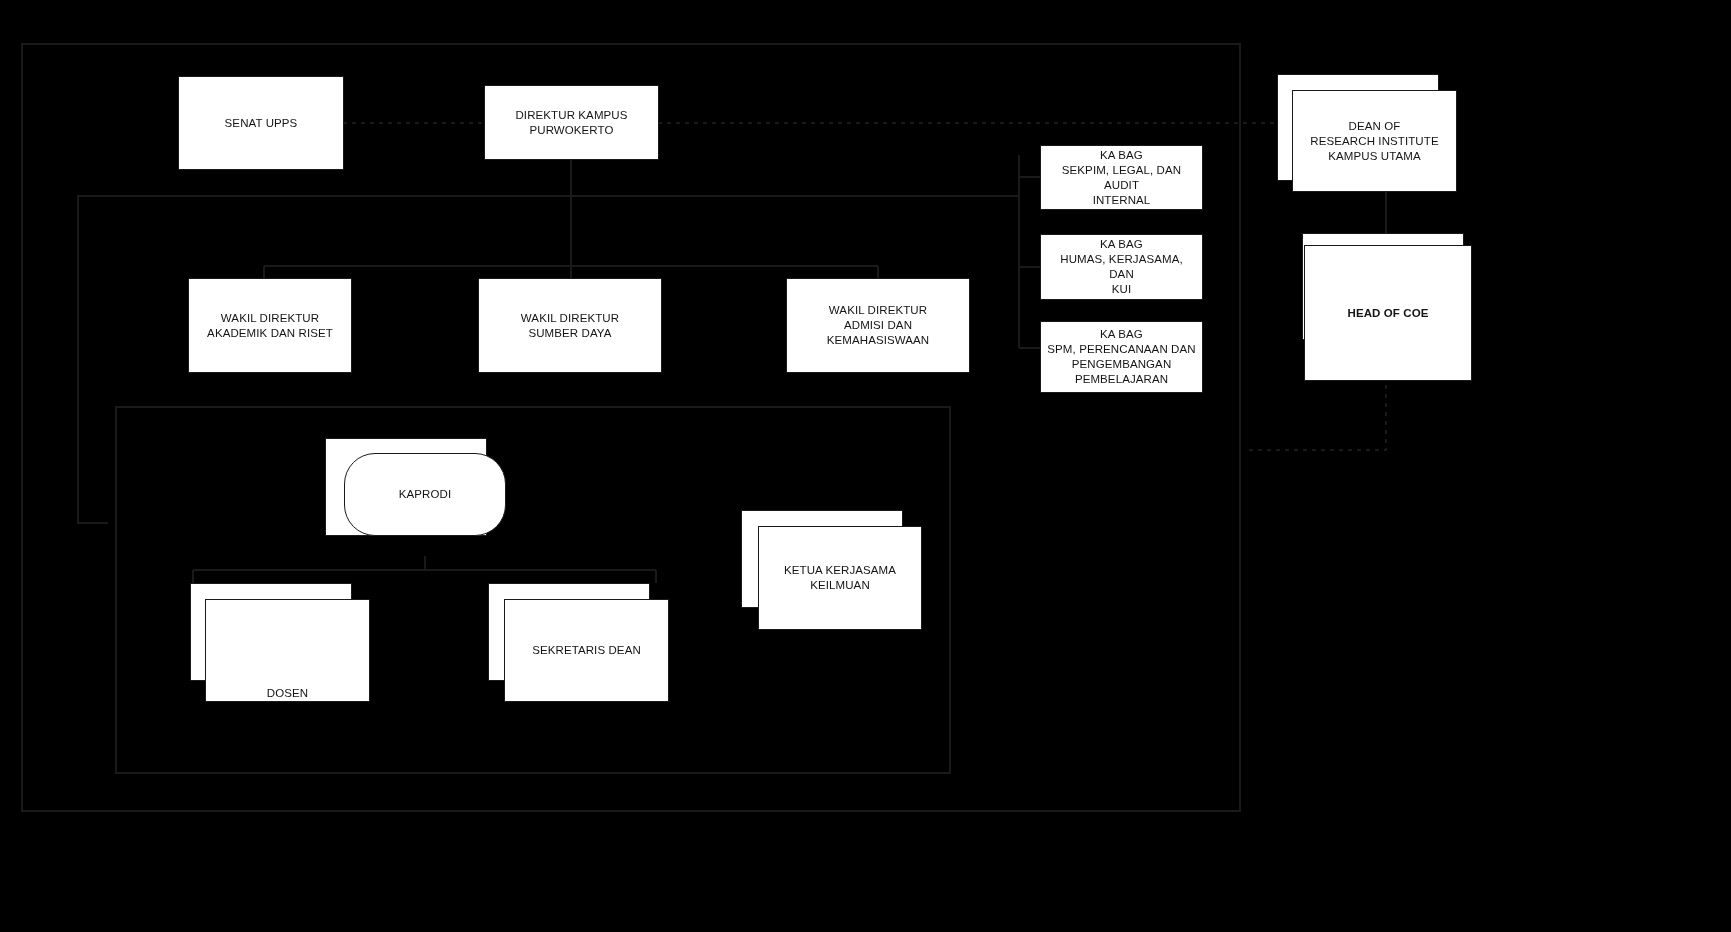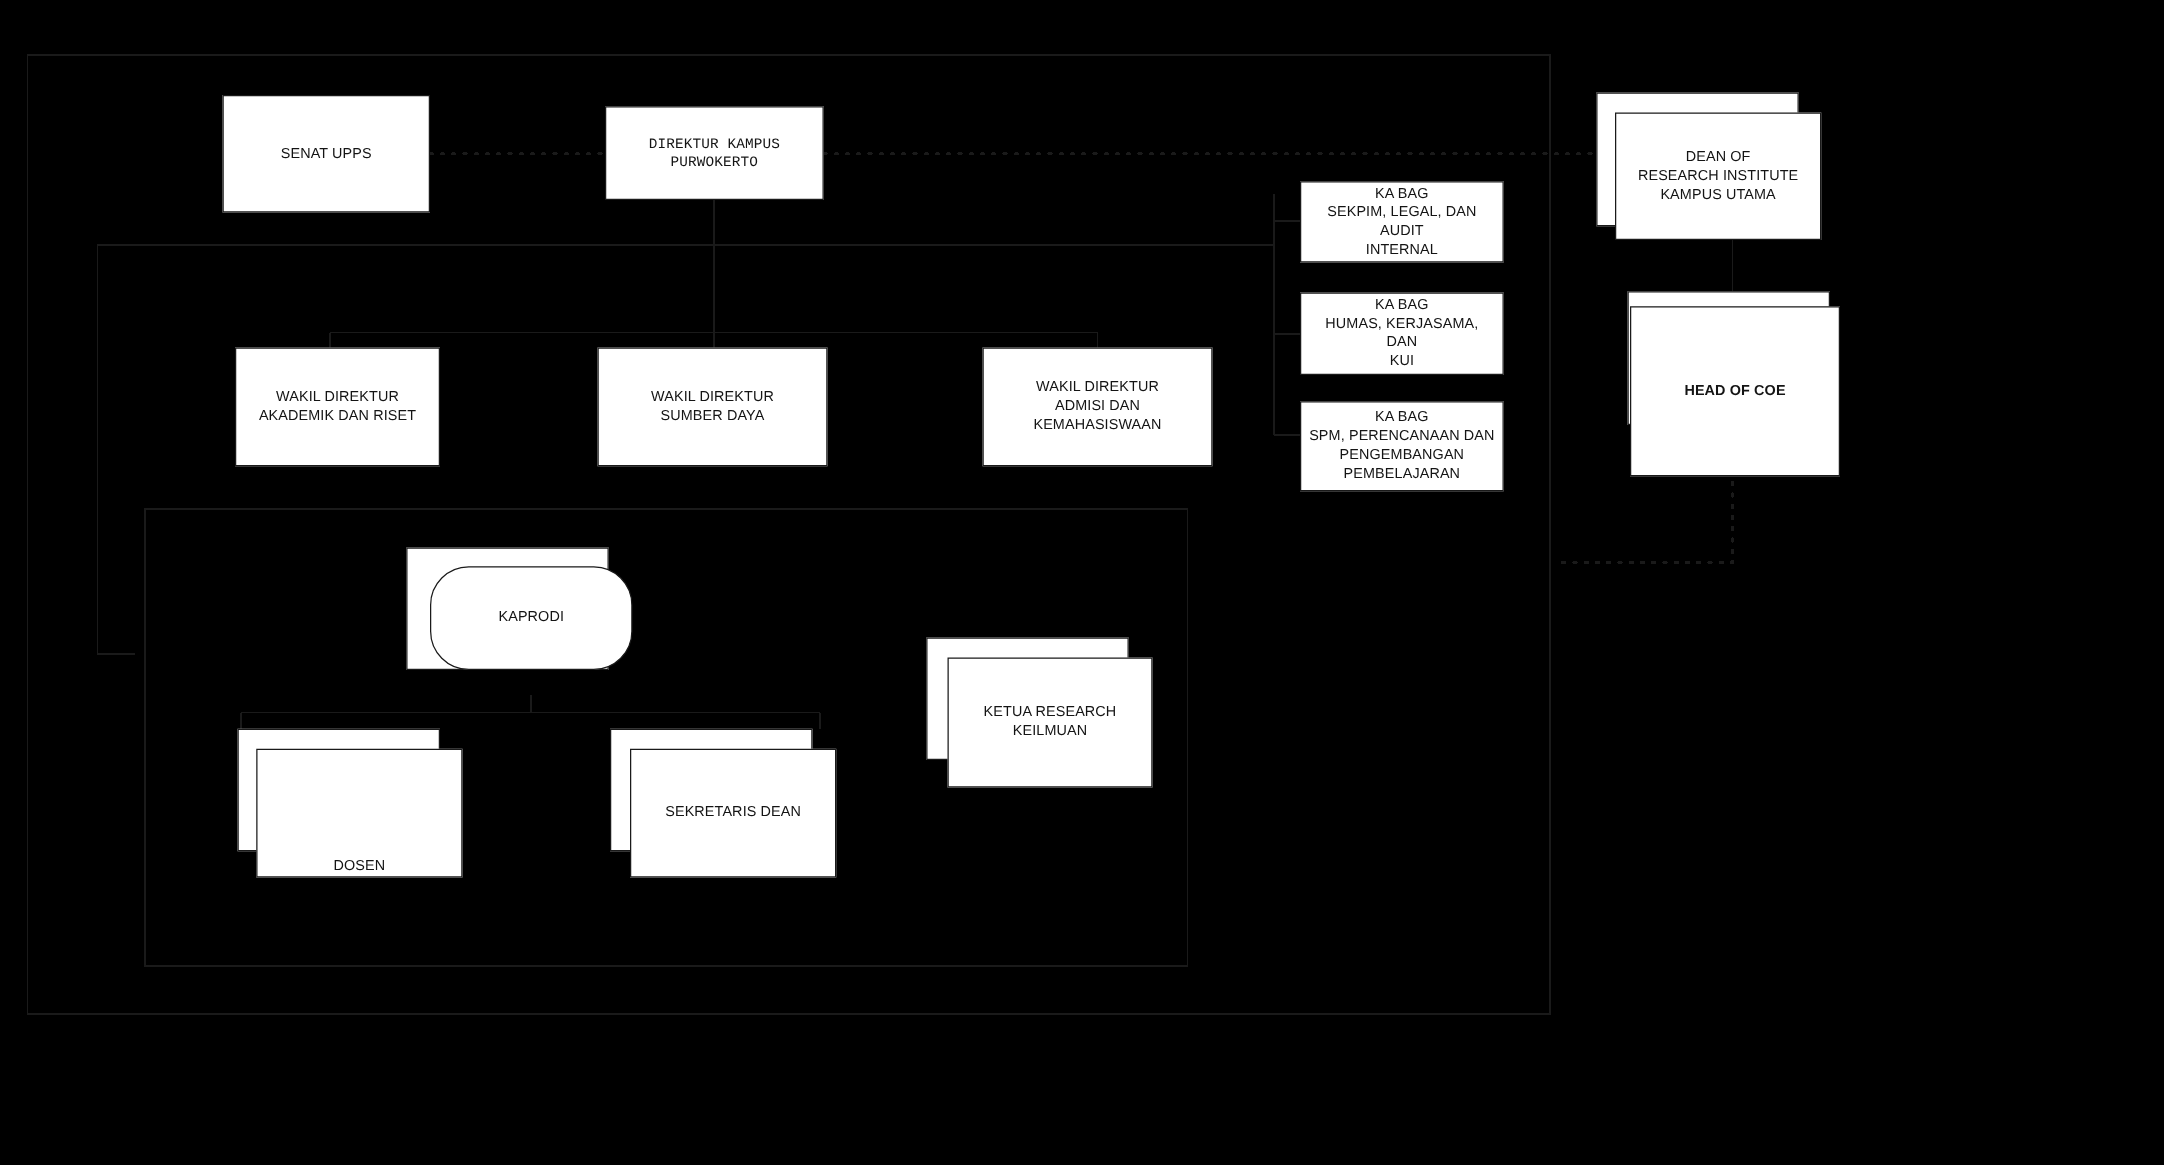--- a/index.html
+++ b/index.html
@@ -99,21 +99,21 @@
   <div class="plate" style="left:1302px;top:233px;width:162px;height:107px;"></div>
   <div class="plate" style="left:325px;top:438px;width:162px;height:98px;"></div>
   <div class="plate" style="left:190px;top:583px;width:162px;height:98px;"></div>
   <div class="plate" style="left:488px;top:583px;width:162px;height:98px;"></div>
   <div class="plate" style="left:741px;top:510px;width:162px;height:98px;"></div>
 
   <div class="node" style="left:178px;top:76px;width:166px;height:94px;">
     <span class="txt">SENAT UPPS</span>
   </div>
 
-  <div class="node" style="left:484px;top:85px;width:175px;height:75px;font-family:Liberation Mono, monospace;">
+  <div class="node" style="left:484px;top:85px;width:175px;height:75px;">
     <span class="txt">DIREKTUR KAMPUS
 PURWOKERTO</span>
   </div>
 
   <div class="node" style="left:1040px;top:145px;width:163px;height:65px;">
     <span class="txt">KA BAG
 SEKPIM, LEGAL, DAN AUDIT
 INTERNAL</span>
   </div>
 
@@ -151,21 +151,21 @@
 
   <div class="node" style="left:205px;top:599px;width:165px;height:103px;align-items:flex-end;">
     <span class="txt">DOSEN</span>
   </div>
 
   <div class="node" style="left:504px;top:599px;width:165px;height:103px;">
     <span class="txt">SEKRETARIS DEAN</span>
   </div>
 
   <div class="node" style="left:758px;top:526px;width:164px;height:104px;">
-    <span class="txt">KETUA RESEARCH
+    <span class="txt">KETUA KERJASAMA
 KEILMUAN</span>
   </div>
 
   <div class="node" style="left:1292px;top:90px;width:165px;height:102px;">
     <span class="txt">DEAN OF
 RESEARCH INSTITUTE
 KAMPUS UTAMA</span>
   </div>
 
   <div class="node" style="left:1304px;top:245px;width:168px;height:136px;font-weight:bold;">

